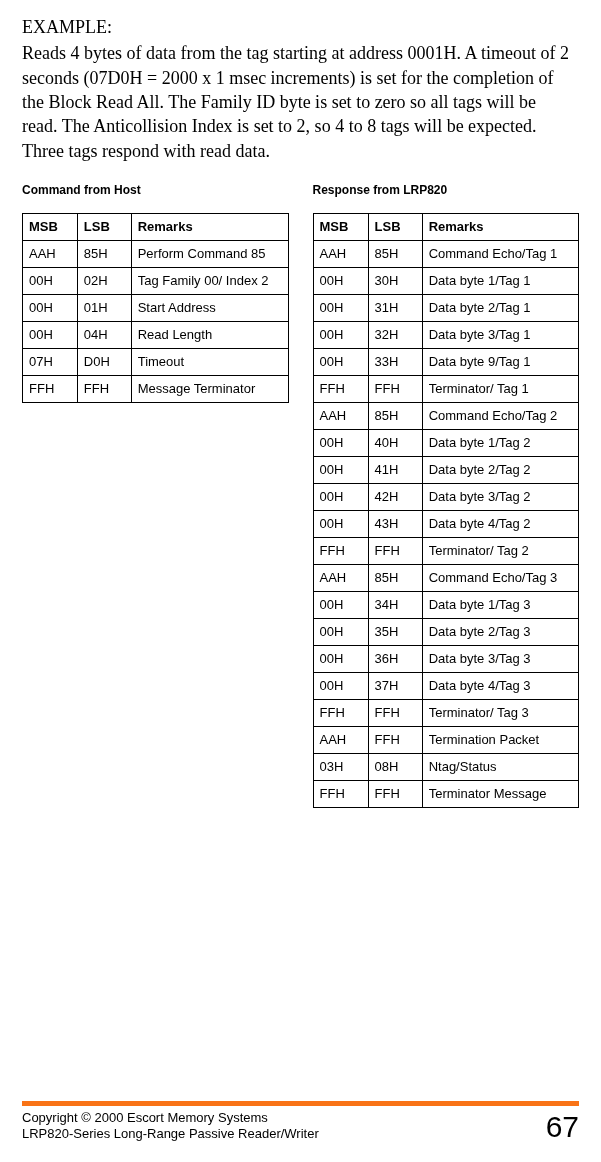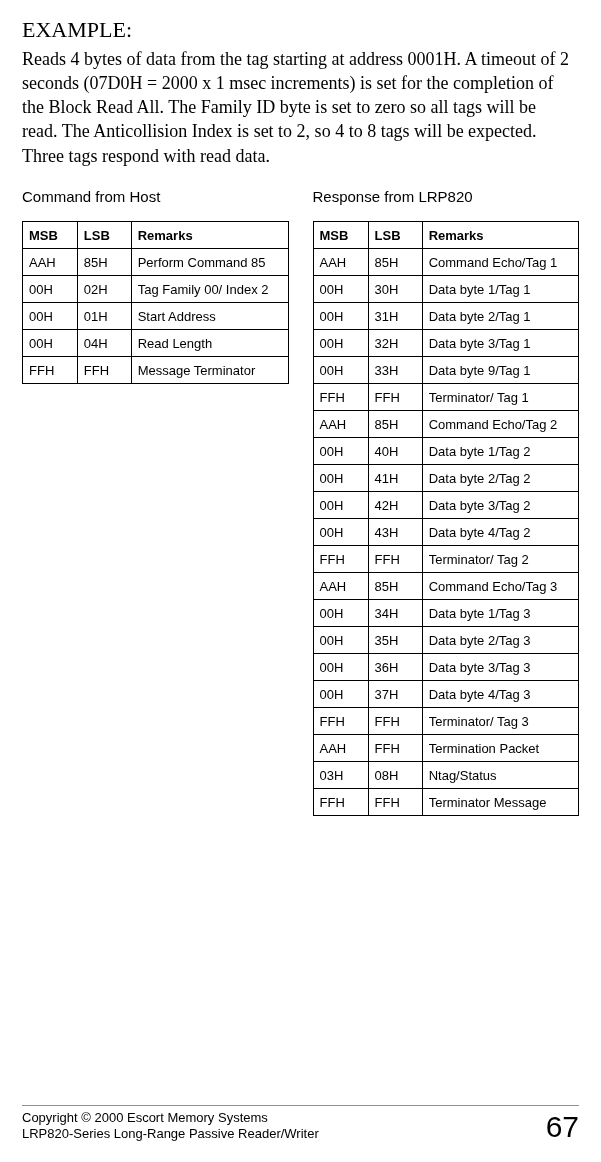--- a/index.html
+++ b/index.html
@@ -12,21 +12,21 @@
     color: #000000;
     position: relative;
   }
   .page {
     box-sizing: border-box;
     padding: 16px 22px 0 22px;
     width: 601px;
   }
   .example-label {
     font-family: "Times New Roman", Times, serif;
-    font-size: 22px;
+    font-size: 18px;
     line-height: 1.3;
     margin-bottom: 2px;
   }
   .example-body {
     font-family: "Times New Roman", Times, serif;
     font-size: 18px;
     line-height: 1.35;
     margin: 0 4px 18px 0;
   }
   .tables-row {
@@ -34,22 +34,22 @@
     flex-direction: row;
     gap: 24px;
     align-items: flex-start;
   }
   .table-block {
     display: flex;
     flex-direction: column;
   }
   .table-title {
     font-family: Arial, Helvetica, sans-serif;
-    font-weight: normal;
-    font-size: 15px;
+    font-weight: bold;
+    font-size: 12px;
     margin: 2px 0 16px 0;
   }
   table {
     border-collapse: collapse;
   }
   th, td {
     border: 1px solid #000;
     font-family: Arial, Helvetica, sans-serif;
     font-size: 13px;
     text-align: left;
@@ -64,21 +64,21 @@
   .col-msb { width: 48px; }
   .col-lsb { width: 48px; margin-left: 19px; }
   .col-rem-host { width: 150px; }
   .col-rem-resp { width: 150px; }
 
   .footer {
     position: absolute;
     left: 22px;
     right: 22px;
     bottom: 20px;
-    border-top: 1px solid #f97316;
+    border-top: 5px solid #f97316;
     padding-top: 4px;
     display: flex;
     justify-content: space-between;
     align-items: flex-end;
   }
   .footer-left {
     font-family: Arial, Helvetica, sans-serif;
     font-size: 13px;
     line-height: 1.25;
   }
@@ -123,20 +123,25 @@
               <td>00H</td>
               <td>01H</td>
               <td>Start Address</td>
             </tr>
             <tr>
               <td>00H</td>
               <td>04H</td>
               <td>Read Length</td>
             </tr>
             <tr>
+              <td>07H</td>
+              <td>D0H</td>
+              <td>Timeout</td>
+            </tr>
+            <tr>
               <td>FFH</td>
               <td>FFH</td>
               <td>Message Terminator</td>
             </tr>
           </tbody>
       </table>
     </div>
 
     <div class="table-block">
       <div class="table-title">Response from LRP820</div>

